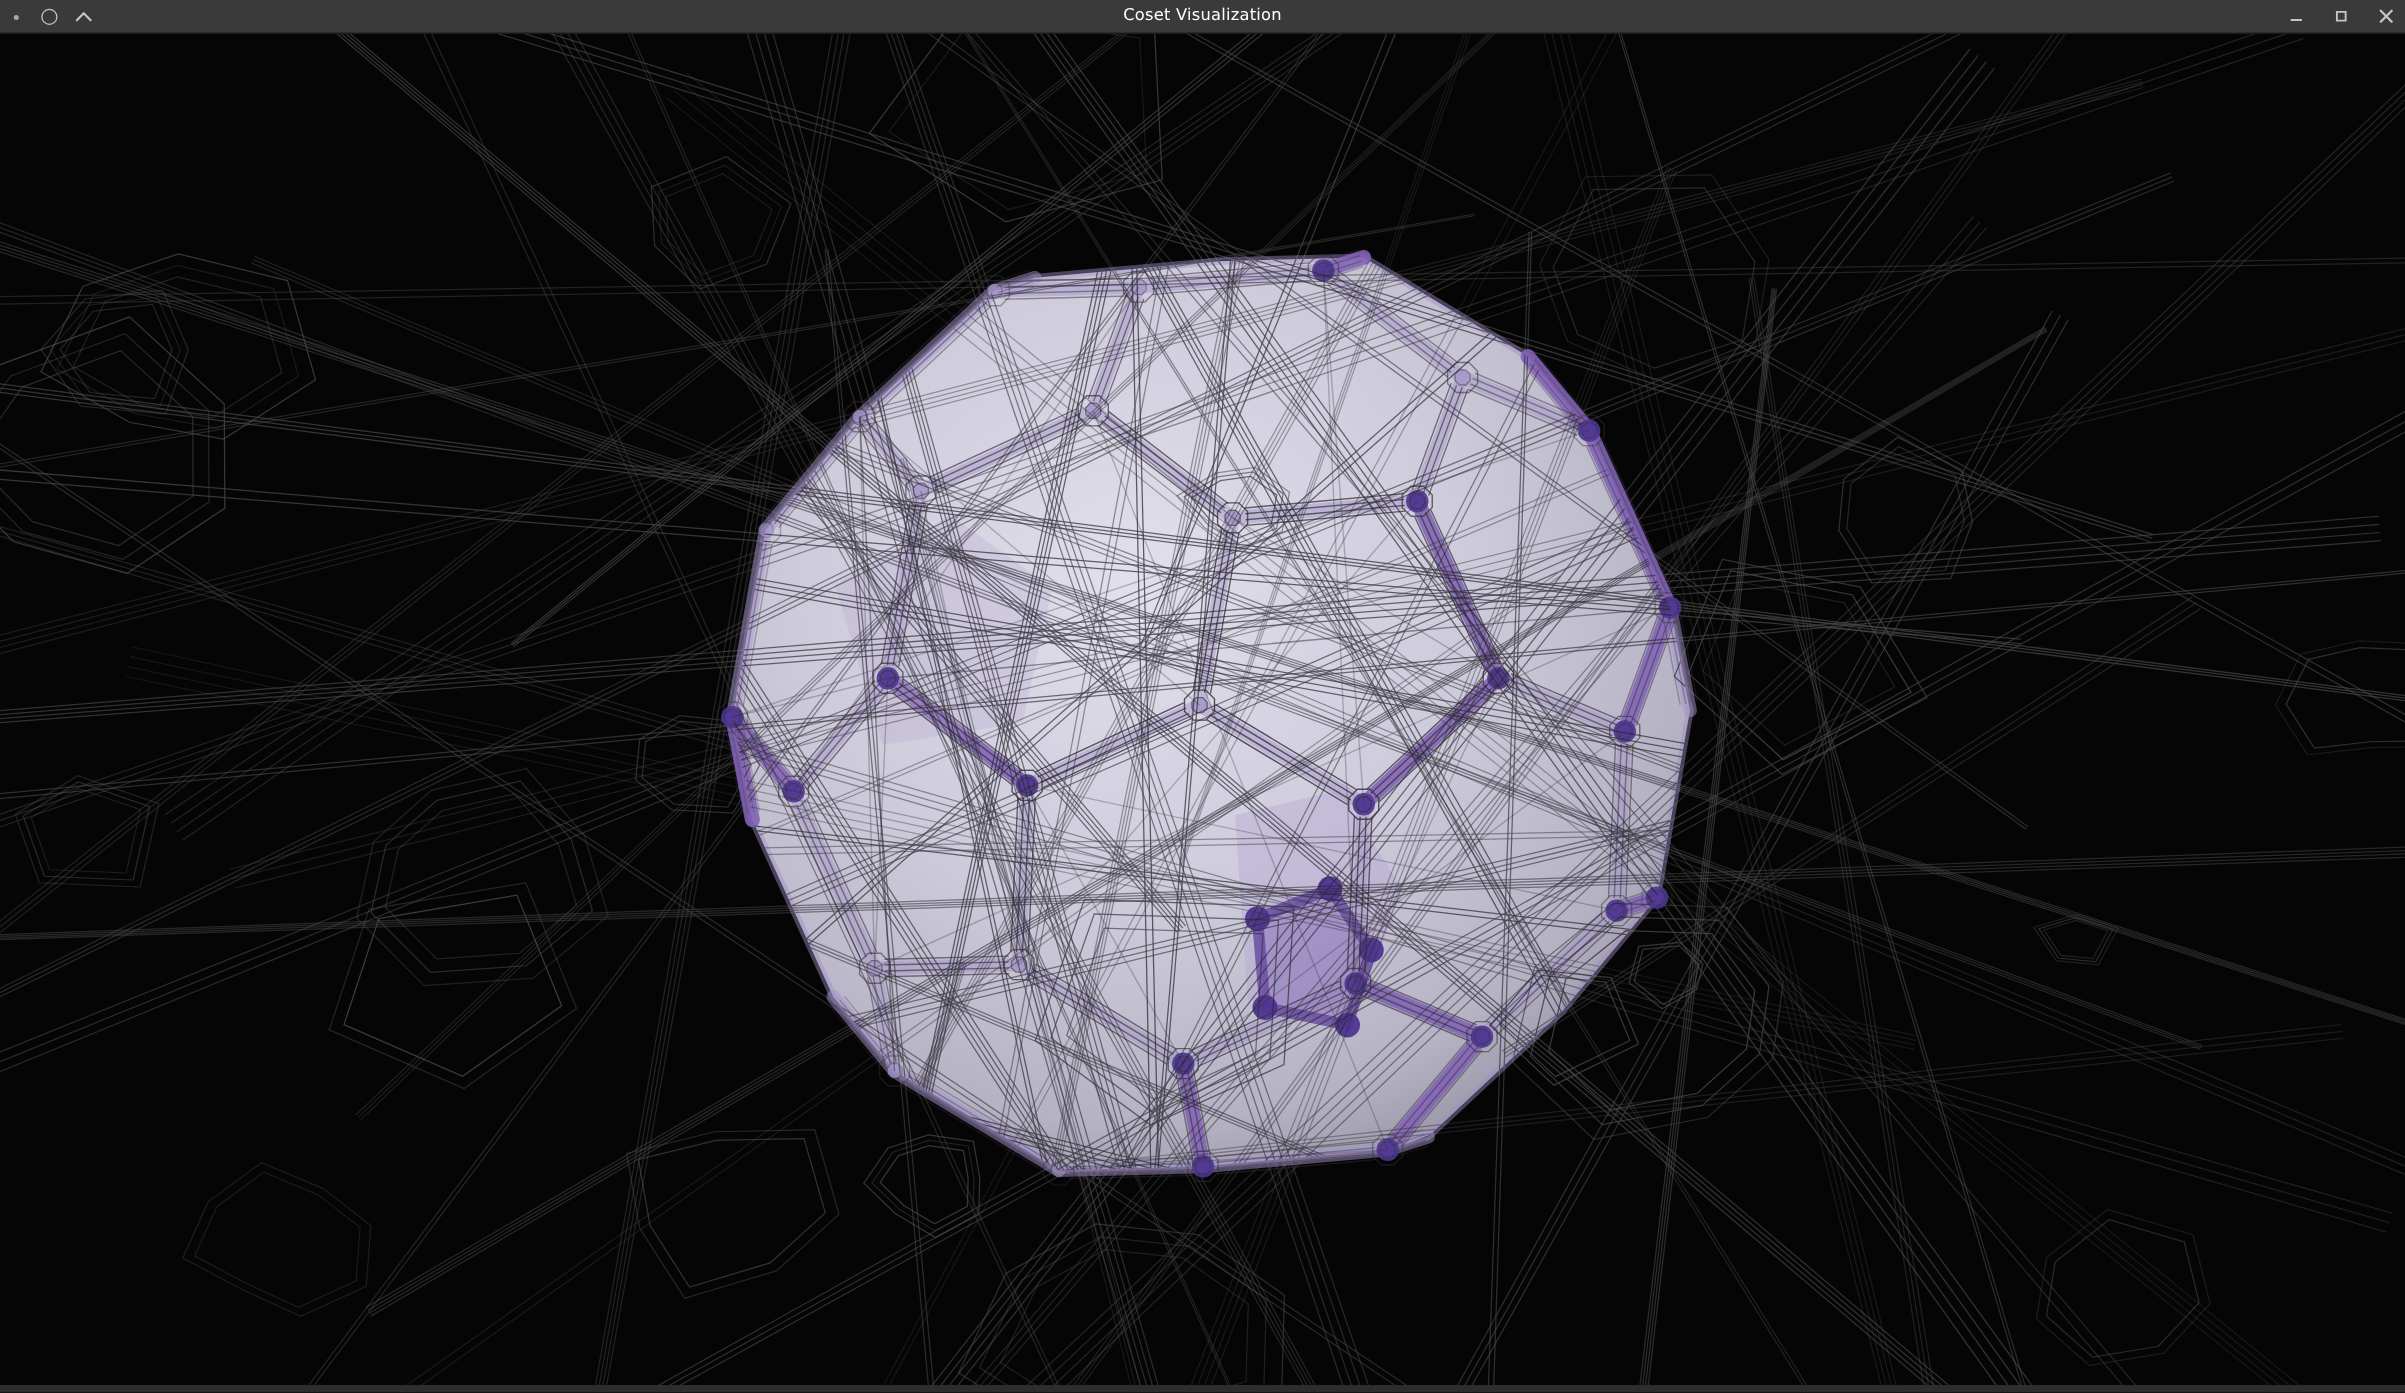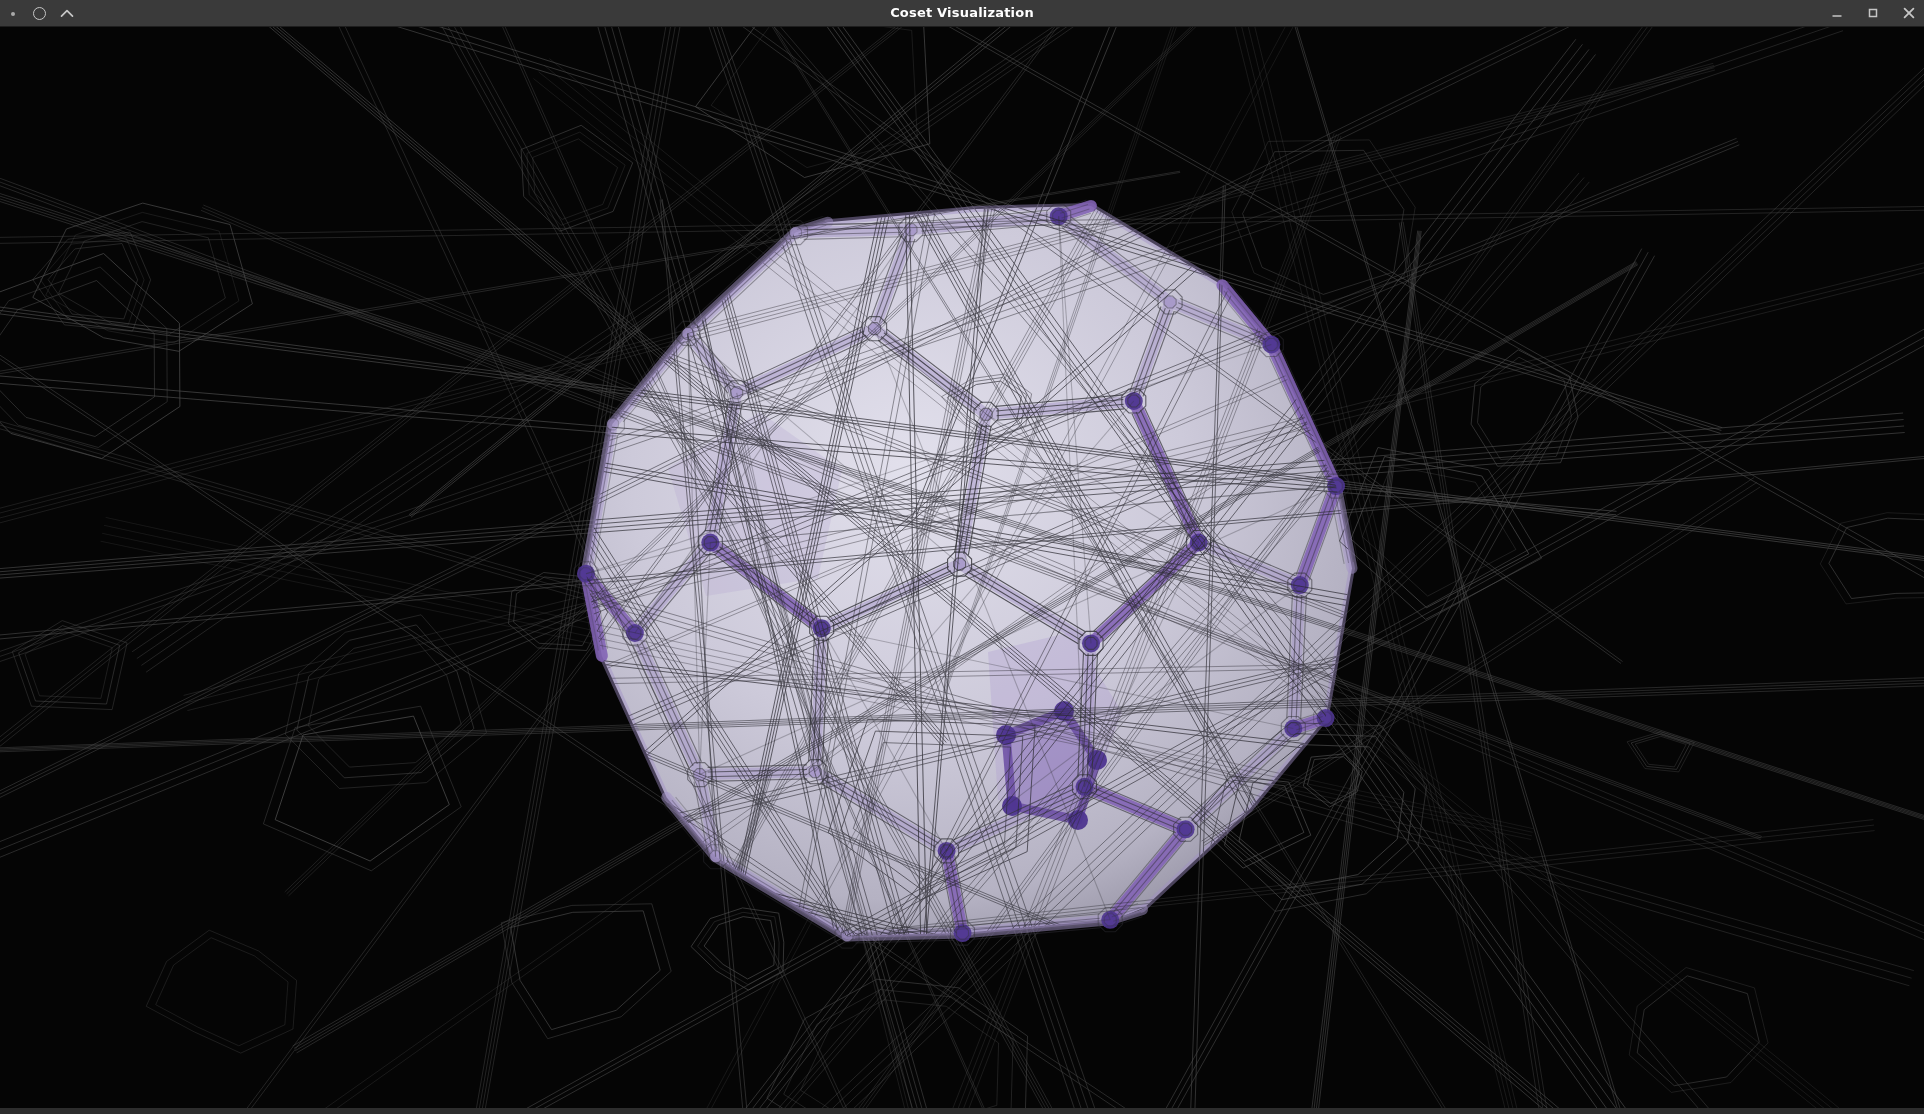--- a/index.html
+++ b/index.html
@@ -4,21 +4,21 @@
 <style>
   * { margin:0; padding:0; box-sizing:border-box; }
   html,body { width:1924px; height:1114px; background:#000; overflow:hidden;
               font-family:"DejaVu Sans", sans-serif; }
   .window { width:1924px; height:1114px; display:flex; flex-direction:column;
             background:var(--titlebar-bg,#3a3a3a); }
   .titlebar { height:27px; flex:none; position:relative;
               background:var(--titlebar-bg,#3a3a3a);
               border-bottom:1px solid #1e1e1e; }
   .titlebar .title { position:absolute; left:0; right:0; top:0; height:27px;
-              line-height:26px; text-align:center; font-size:13px; font-weight:bold;
+              line-height:26px; text-align:center; font-size:13px; font-weight:normal;
               color:var(--titlebar-fg,#fff); letter-spacing:.2px; pointer-events:none; }
   .tb-left { position:absolute; left:0; top:0; height:100%; }
   .tb-dot { position:absolute; left:11px; top:12px; width:4px; height:4px;
             border-radius:50%; background:var(--icon,#c8c8c8); opacity:.8; }
   .tb-ring { position:absolute; left:33px; top:7px; width:13px; height:13px;
              border:1.5px solid var(--icon,#c8c8c8); border-radius:50%; }
   .tb-chev { position:absolute; left:60px; top:9px; width:14px; height:9px; }
   .tb-controls { position:absolute; right:8px; top:0; height:100%;
                  display:flex; align-items:center; gap:22px; }
   .tb-btn { width:14px; height:14px; display:flex; align-items:center;

